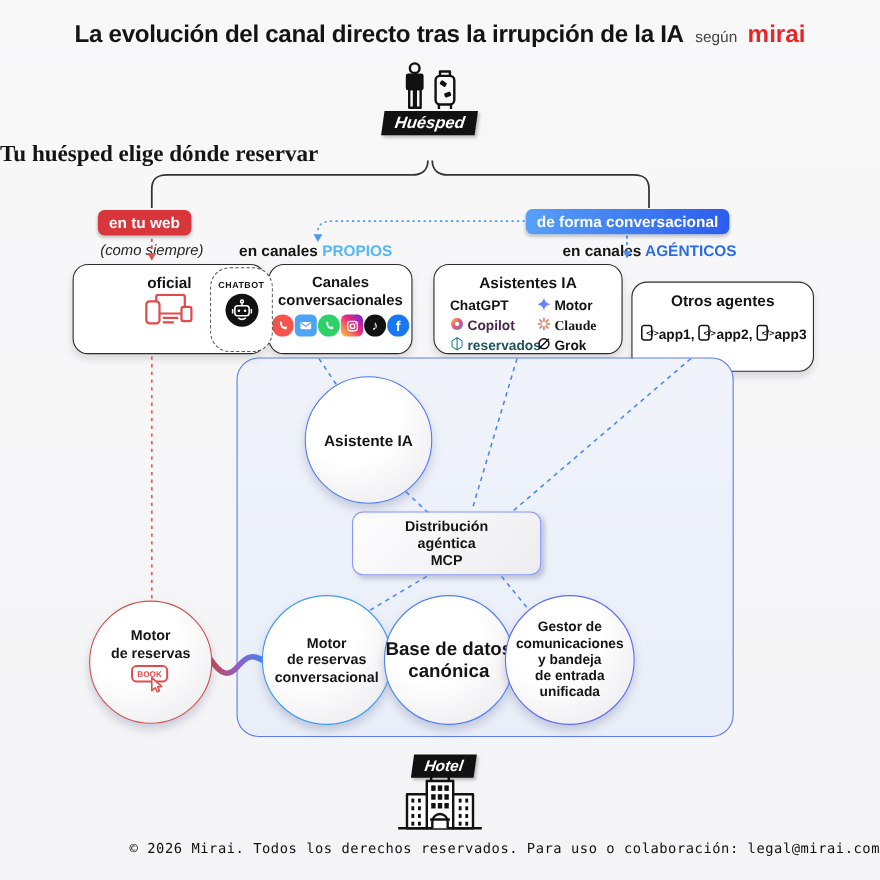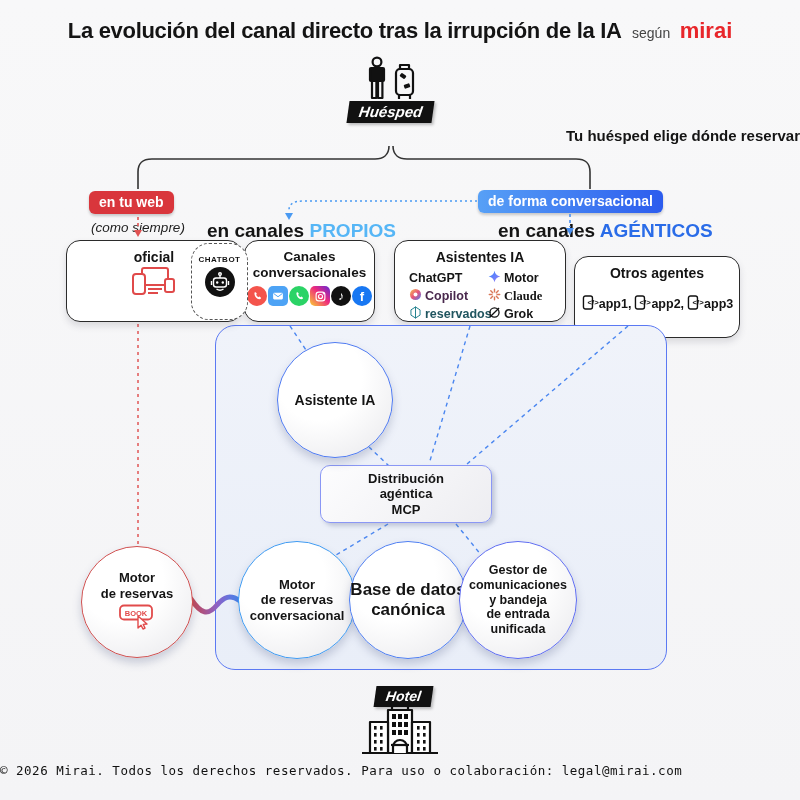--- a/index.html
+++ b/index.html
@@ -9,23 +9,23 @@
   
   #title{top:18px;left:0;width:800px;text-align:center;white-space:nowrap;}
   #title .main{font-size:22px;font-weight:800;color:#141414;letter-spacing:-.3px;}
   #title .small{font-size:14px;font-weight:500;color:#444;margin-left:6px;}
   #title .brand{font-size:22px;font-weight:800;color:#e8262a;margin-left:5px;}
   
   .tagbadge{background:#111;color:#fff;font-style:italic;font-weight:800;transform:skewX(-8deg);padding:2px 11px 3px;font-size:15px;box-shadow:2px 2px 3px rgba(0,0,0,.25);}
   .pill{color:#fff;font-weight:800;font-size:14px;padding:3px 10px 4px;border-radius:6px;white-space:nowrap;box-shadow:0 2px 3px rgba(0,0,0,.2);}
   .pill.red{background:#d9363c;}
   .pill.blue{background:linear-gradient(90deg,#57a0f6,#2c5cee);}
-  .caption{font-weight:800;font-size:15px;color:#141414;text-align:right;}
+  .caption{font-weight:800;font-size:21px;color:#141414;text-align:left;font-family:Liberation Serif, serif;}
   .note{font-style:italic;font-size:13.5px;color:#222;text-align:center;}
-  .canalestxt{font-size:19px;font-weight:800;color:#141414;text-align:center;white-space:nowrap;}
+  .canalestxt{font-size:14px;font-weight:800;color:#141414;text-align:center;white-space:nowrap;}
   .canalestxt .hl1{color:#56b6f6;}
   .canalestxt .hl2{color:#2a6ce8;}
   
   .box{background:#fff;border:1.6px solid #2b2b2b;border-radius:14px;box-shadow:0 4px 7px rgba(70,70,85,.16);text-align:center;box-sizing:border-box;}
   .boxtitle{font-size:14px;font-weight:800;color:#141414;line-height:1.15;margin-top:8px;}
   .iconrow{display:flex;justify-content:center;gap:1px;margin-top:6px;}
   .sicon{width:20px;height:20px;border-radius:50%;display:flex;align-items:center;justify-content:center;flex:0 0 auto;}
   .sicon.sq{border-radius:5px;}
   .capsule{background:#fff;border:1.6px dashed #555;border-radius:18px;z-index:4;text-align:center;box-sizing:border-box;}
   .capsule .cl{font-size:8px;font-weight:800;letter-spacing:.5px;color:#141414;margin-top:11px;}
@@ -35,21 +35,21 @@
   .lbl.copilot{color:#49284d;}
   .lbl.pplx{color:#20555f;font-weight:600;}
   .lbl.claude{font-family:"Liberation Serif",serif;font-weight:600;}
   .appsrow{display:flex;justify-content:center;align-items:center;gap:2px;margin-top:12px;font-size:12.5px;font-weight:700;color:#141414;}
   .appsrow .app{display:flex;align-items:center;}
   
   #flowbox{left:215px;top:325px;width:450px;height:343px;border:1.6px solid #5b79f3;border-radius:20px;background:linear-gradient(180deg,#f0f3fa,#e9eef8);z-index:1;}
   .circle{border-radius:50%;background:radial-gradient(circle at 36% 30%,#ffffff 40%,#ebebee 90%);box-shadow:0 5px 9px rgba(90,100,140,.28);display:flex;flex-direction:column;align-items:center;justify-content:center;text-align:center;font-weight:800;color:#141414;z-index:3;box-sizing:border-box;}
   .circle .ln{line-height:1.18;}
   #mcp{left:320px;top:465px;width:172px;height:58px;border:1.6px solid #8a97f5;border-radius:10px;background:linear-gradient(135deg,#fdfdfe,#ededf1);box-shadow:3px 3px 4px rgba(110,120,155,.35);z-index:3;display:flex;flex-direction:column;align-items:center;justify-content:center;font-size:13px;font-weight:800;color:#141414;line-height:1.2;box-sizing:border-box;}
-  #footer{top:763px;left:0;width:800px;text-align:left;font-family:"DejaVu Sans Mono",monospace;font-size:12.5px;letter-spacing:.5px;color:#111;}
+  #footer{top:763px;left:0;width:800px;text-align:right;font-family:"DejaVu Sans Mono",monospace;font-size:12.5px;letter-spacing:.5px;color:#111;}
   svg.overlay{position:absolute;left:0;top:0;z-index:2;pointer-events:none;}
   .z4{z-index:4;}
 </style>
 </head>
 <body>
 
 <div id="stage">
 
   <div class="abs" id="title">
     <span class="main">La evolución del canal directo tras la irrupción de la IA</span>

